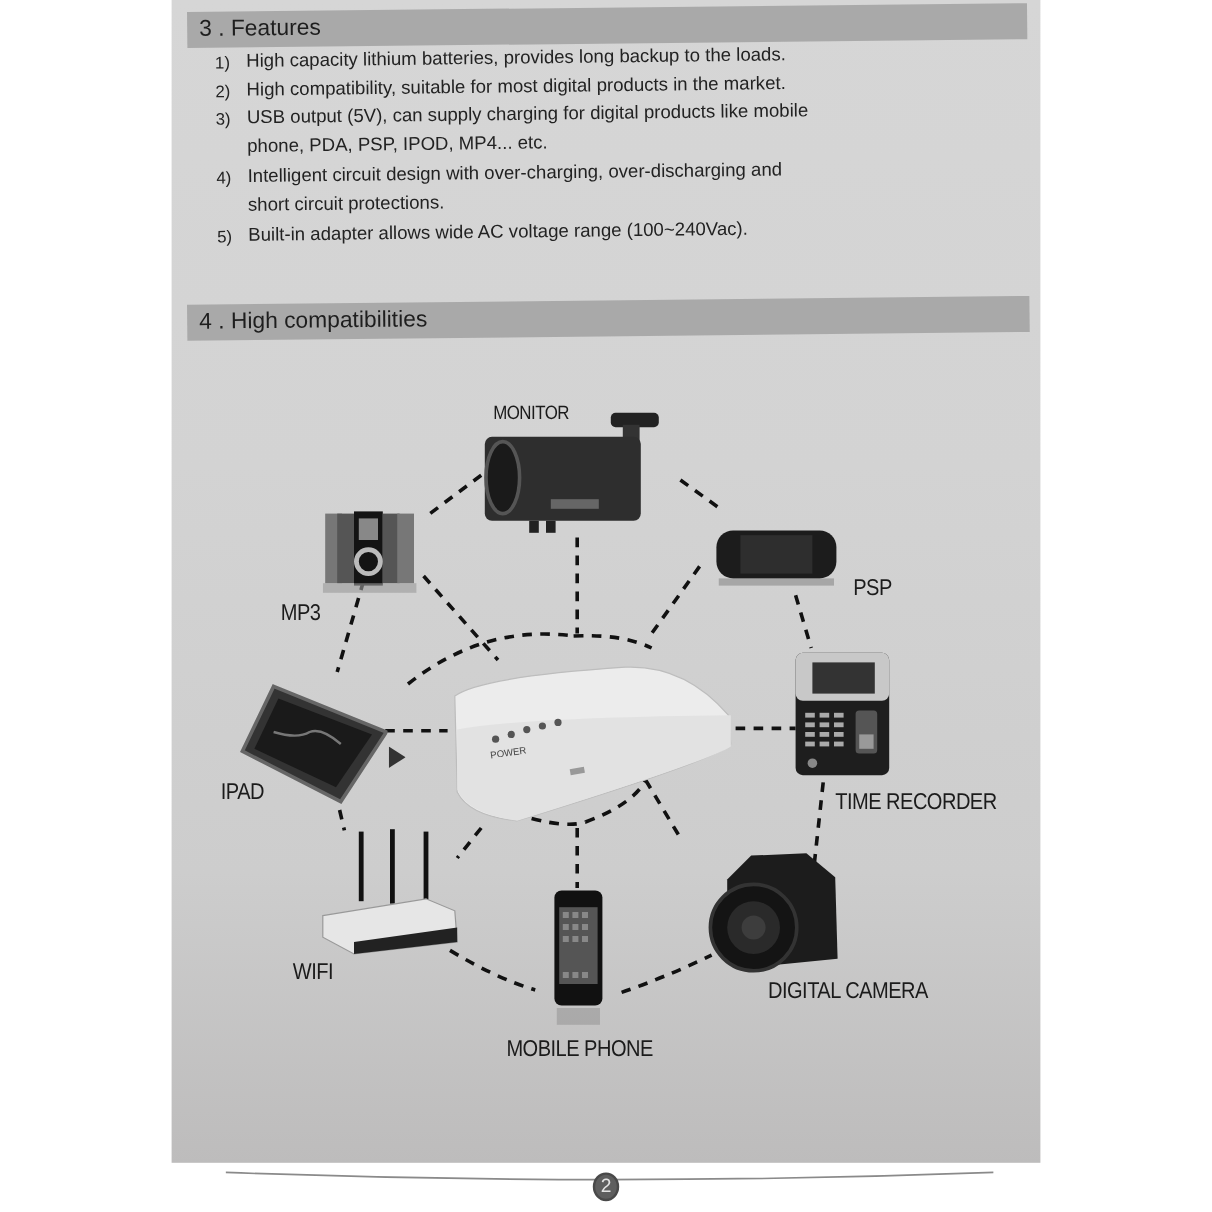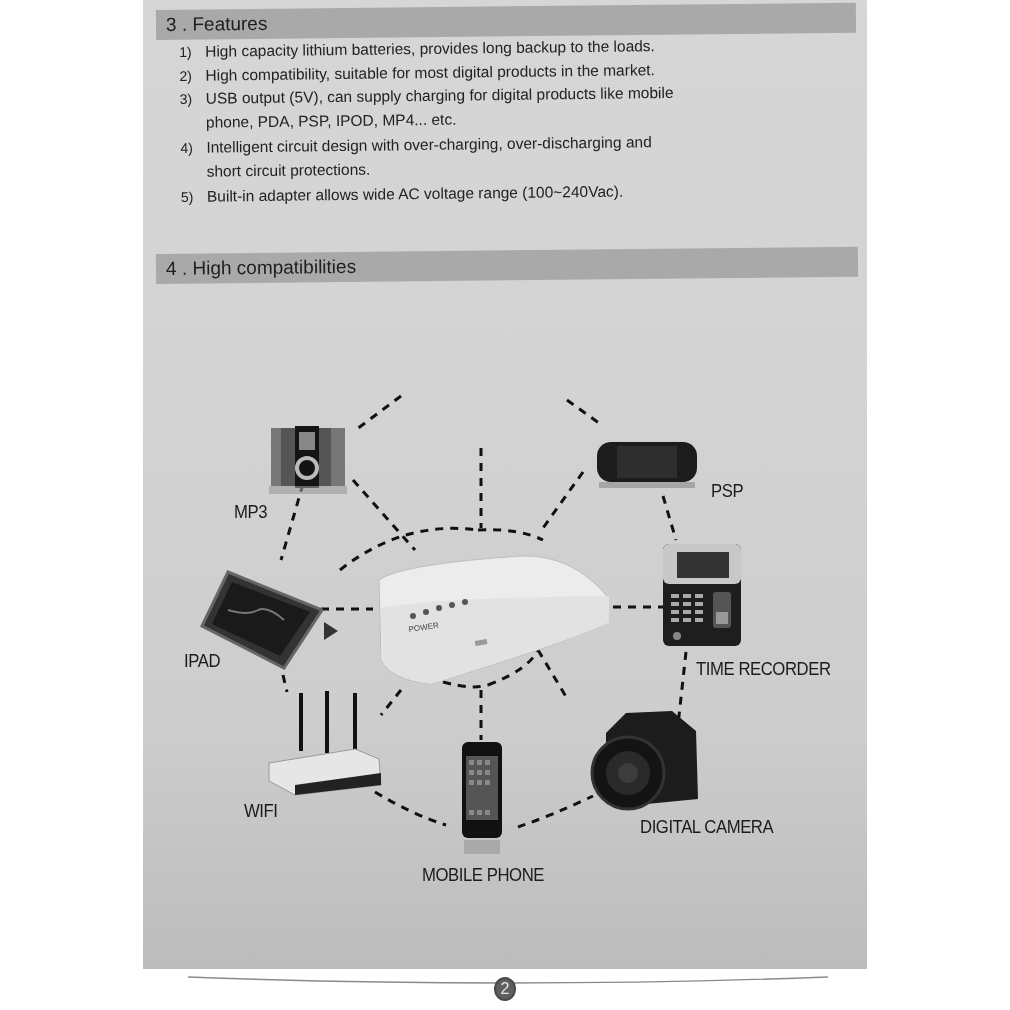--- a/index.html
+++ b/index.html
@@ -110,20 +110,32 @@
         <circle cx="42" cy="66" r="3" fill="#555"></circle>
         <circle cx="55" cy="62" r="3" fill="#555"></circle>
         <circle cx="68" cy="58" r="3" fill="#555"></circle>
         <circle cx="81" cy="55" r="3" fill="#555"></circle>
         <circle cx="94" cy="52" r="3" fill="#555"></circle>
         <text x="38" y="82" font-size="8" font-family="Liberation Sans, sans-serif" fill="#444" transform="rotate(-8 38 82)">POWER</text>
         <rect x="104" y="90" width="12" height="5" fill="#999" transform="rotate(-10 110 92)"></rect>
       </svg>
     </div>
 
+    <div class="dev" style="left:258px;top:40px;width:160px;height:110px;">
+      <svg width="160" height="110" viewBox="0 0 160 110">
+        <rect x="108" y="4" width="40" height="12" rx="4" fill="#222"></rect>
+        <rect x="118" y="14" width="14" height="28" fill="#333"></rect>
+        <rect x="3" y="24" width="130" height="70" rx="6" fill="#2e2e2e"></rect>
+        <ellipse cx="18" cy="58" rx="14" ry="30" fill="#1a1a1a" stroke="#555" stroke-width="3"></ellipse>
+        <rect x="58" y="76" width="40" height="8" fill="#666"></rect>
+        <rect x="40" y="94" width="8" height="10" fill="#222"></rect>
+        <rect x="54" y="94" width="8" height="10" fill="#222"></rect>
+      </svg>
+      <span class="lbl small" style="left:10px;top:-2px;transform:translate(0,-2px) scaleX(0.88)">MONITOR</span>
+    </div>
 
     <div class="dev" style="left:126px;top:126px;width:82px;height:70px;">
       <svg width="82" height="70" viewBox="0 0 82 70">
         <rect x="2" y="2" width="14" height="58" fill="#777"></rect>
         <rect x="12" y="2" width="14" height="58" fill="#555"></rect>
         <rect x="26" y="0" width="24" height="62" fill="#141414"></rect>
         <rect x="50" y="2" width="14" height="58" fill="#555"></rect>
         <rect x="62" y="2" width="14" height="58" fill="#777"></rect>
         <rect x="30" y="6" width="16" height="18" fill="#888"></rect>
         <circle cx="38" cy="42" r="10" fill="none" stroke="#bbb" stroke-width="4"></circle>

